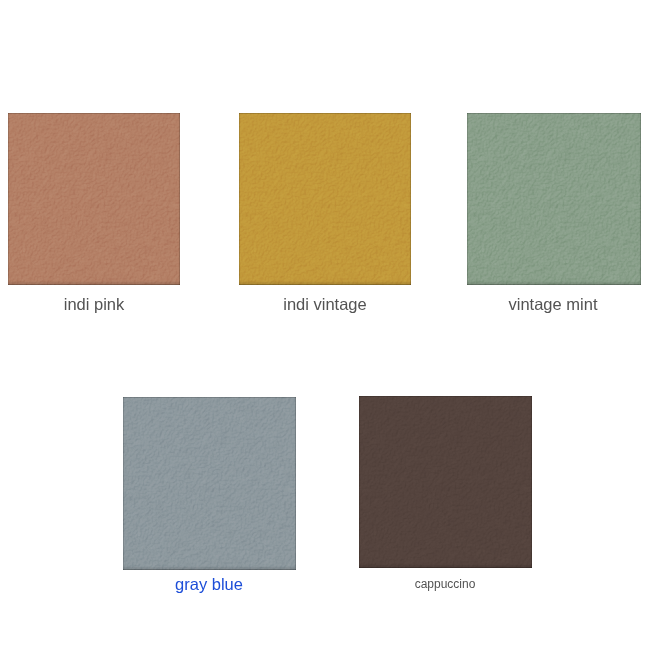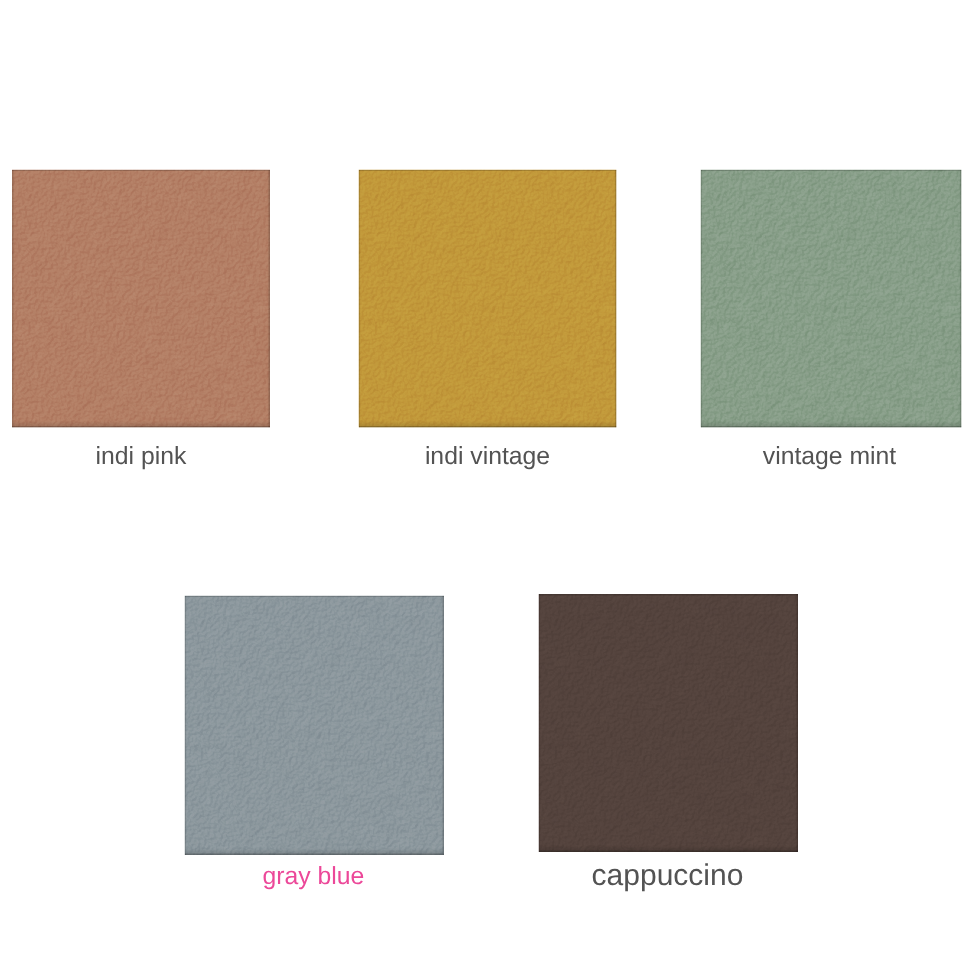--- a/index.html
+++ b/index.html
@@ -98,25 +98,25 @@
     </div>
     <div class="label" id="lb-2" style="left: 413px; top: 270px; width: 280px; color: rgb(83, 83, 83); font-size: 16.5px;">vintage mint</div>
 
     <div class="swatch" id="sw-3" style="left: 123px; top: 373px; width: 173px; height: 173px;">
       <div class="fill" style="background: rgb(139, 151, 157);"></div>
       <div class="grain fine" style="opacity: 0.061;"></div>
       <div class="grain mid" style="opacity: 0.032;"></div>
       <div class="grain wide" style="opacity: 0.086;"></div>
       <div class="edge"></div>
     </div>
-    <div class="label" id="lb-3" style="left: 69px; top: 550px; width: 280px; color: #ec4899; font-size: 16.5px;">gray blue</div>
+    <div class="label" id="lb-3" style="left: 69px; top: 550px; width: 280px; color: #1d4ed8; font-size: 16.5px;">gray blue</div>
 
     <div class="swatch" id="sw-4" style="left: 359px; top: 372px; width: 173px; height: 172px;">
       <div class="fill" style="background: rgb(83, 66, 60);"></div>
       <div class="grain fine" style="opacity: 0.047;"></div>
       <div class="grain mid" style="opacity: 0.025;"></div>
       <div class="grain wide" style="opacity: 0.066;"></div>
       <div class="edge"></div>
     </div>
-    <div class="label" id="lb-4" style="left: 305px; top: 550px; width: 280px; color: rgb(83, 83, 83); font-size: 20px;">cappuccino</div>
+    <div class="label" id="lb-4" style="left: 305px; top: 550px; width: 280px; color: rgb(83, 83, 83); font-size: 12px;">cappuccino</div>
 
   </div>
 </div>
 
 </body></html>

